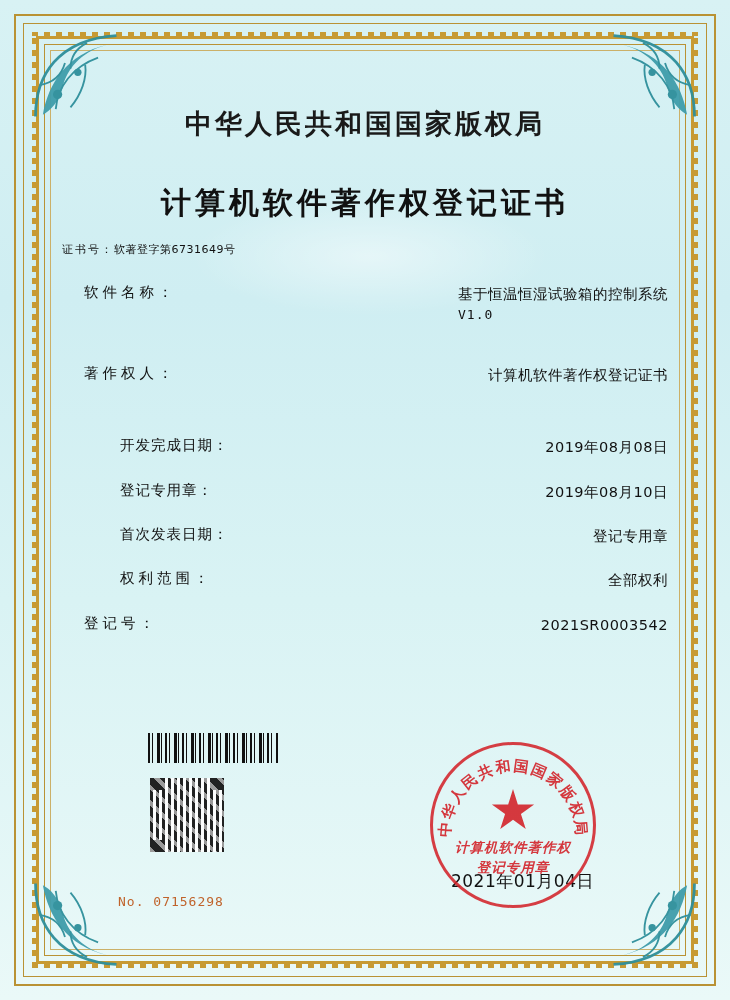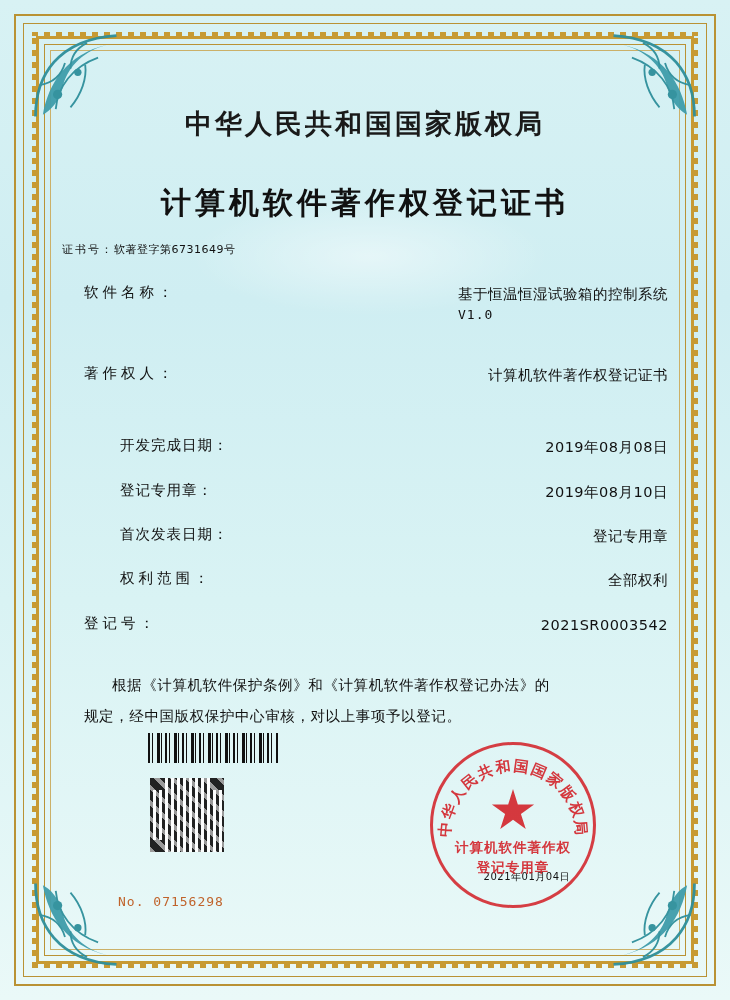--- a/index.html
+++ b/index.html
@@ -196,23 +196,23 @@
     position: absolute;
     left: 118px;
     top: 894px;
     font-family: "DejaVu Sans Mono", monospace;
     font-size: 13px;
     color: #c0632b;
     letter-spacing: 1px;
   }
   .issue-date {
     position: absolute;
-    right: 160px;
+    right: 136px;
     top: 870px;
-    font-size: 10px;
+    font-size: 17px;
     color: #111;
     letter-spacing: 0.5px;
   }
 
   
   .seal {
     position: absolute;
     right: 134px;
     top: 742px;
     width: 166px;
@@ -251,20 +251,21 @@
     left: 0; right: 0;
     top: 96px;
     text-align: center;
     color: #d3232a;
     font-family: "DejaVu Serif", serif;
     font-size: 13.5px;
     line-height: 1.45;
     font-weight: bold;
     opacity: 0.9;
     letter-spacing: 1px;
+    font-style: italic;
   }
 
   
   .watermark {
     position: absolute;
     left: 190px; top: 196px;
     width: 360px; height: 120px;
     border-radius: 50%;
     background: radial-gradient(ellipse at center, rgba(255,255,255,0.45), rgba(255,255,255,0) 70%);
     pointer-events: none;
@@ -380,22 +381,21 @@
       </div>
 
       <div class="row">
         <div class="k">登记号：</div>
         <div class="v">2021SR0003542</div>
       </div>
 
     </div>
 
     <div class="statement">
-      <span class="indent"></span><span>根据《计算机软件保护条例》和《计算机软件著作权登记办法》的</span><br>
-      <span>规定，经中国版权保护中心审核，对以上事项予以登记。</span>
+      <span class="indent"></span><br>
     </div>
 
   </div>
 
   <div class="barcode"></div>
   <div class="qr"></div>
   <div class="qr-mask"></div>
 
   <div class="serial">No. 07156298</div>
   <div class="issue-date">2021年01月04日</div>

